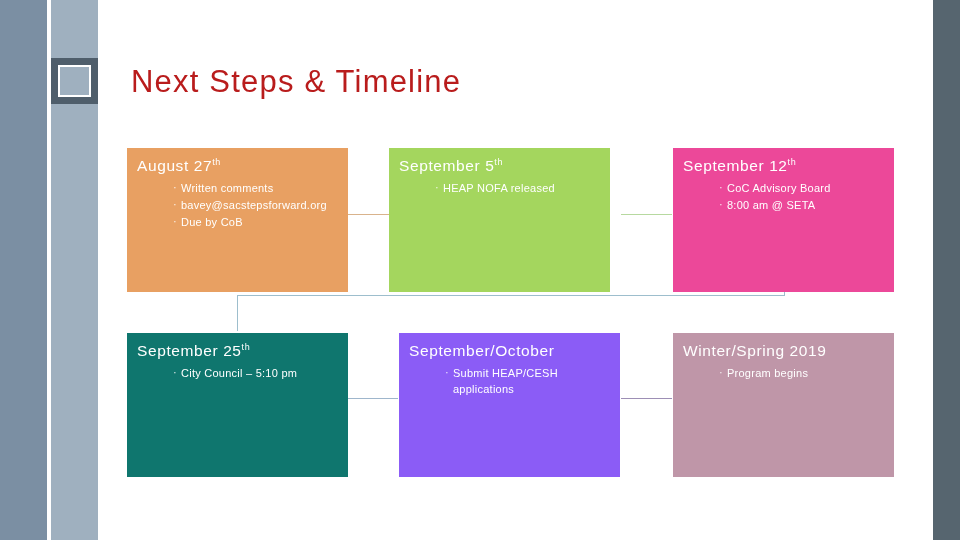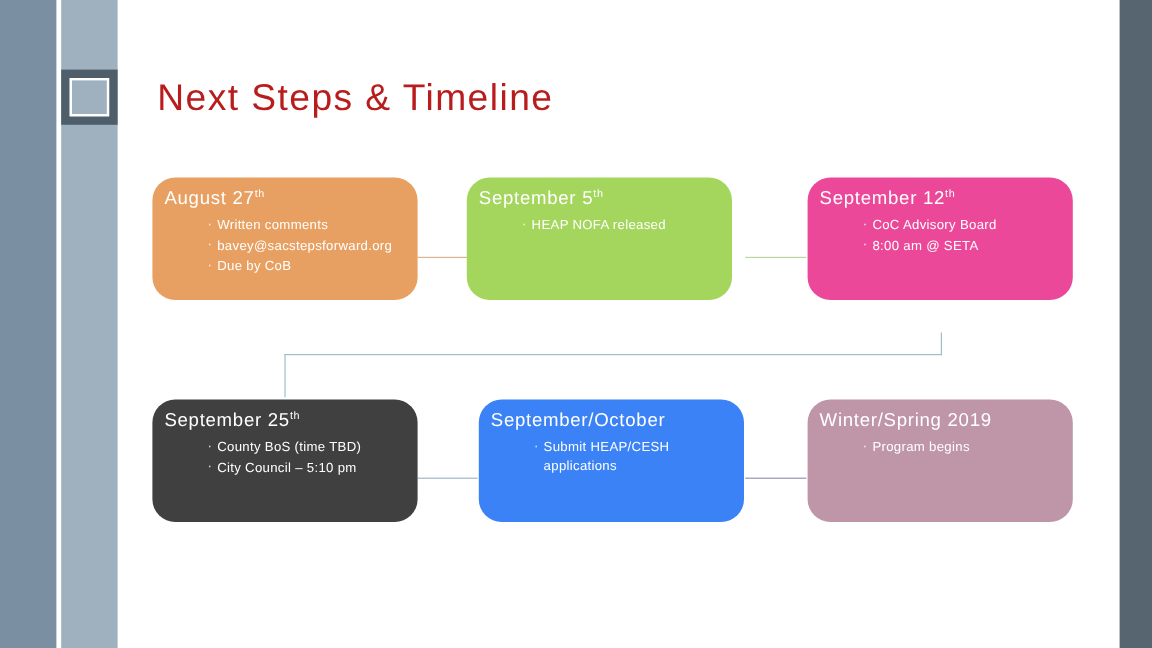--- a/index.html
+++ b/index.html
@@ -89,25 +89,24 @@
     height: 1px;
   }
   .conn-v {
     width: 1px;
   }
 
   
   .card {
     position: absolute;
     width: 221px;
-    height: 102px;
+    height: 144px;
     box-sizing: border-box;
     padding: 8px 9px 0 10px;
     overflow: hidden;
-    border-radius: 19px;
   }
   .card-title {
     color: #ffffff;
     font-size: 15.5px;
     font-weight: 400;
     letter-spacing: 0.6px;
     line-height: 1.25;
     margin: 0 0 6px 0;
     white-space: nowrap;
   }
@@ -185,29 +184,28 @@
   </div>
 
   <div class="card" style="left:673px; top:148px; background:#ec4899;">
     <div class="card-title"><span>September 12</span><sup>th</sup></div>
     <ul class="card-list">
       <li>CoC Advisory Board</li>
       <li>8:00 am @ SETA</li>
     </ul>
   </div>
 
-  <div class="card" style="left:127px; top:333px; background:#404040;">
+  <div class="card" style="left:127px; top:333px; background:#0f766e;">
     <div class="card-title"><span>September 25</span><sup>th</sup></div>
     <ul class="card-list">
-      <li>County BoS (time TBD)</li>
       <li>City Council – 5:10 pm</li>
     </ul>
   </div>
 
-  <div class="card" style="left:399px; top:333px; background:#3b82f6;">
+  <div class="card" style="left:399px; top:333px; background:#8b5cf6;">
     <div class="card-title"><span>September/October</span><sup></sup></div>
     <ul class="card-list">
       <li style="max-width:150px;">Submit HEAP/CESH applications</li>
     </ul>
   </div>
 
   <div class="card" style="left:673px; top:333px; background:#bf96a8;">
     <div class="card-title"><span>Winter/Spring 2019</span><sup></sup></div>
     <ul class="card-list">
       <li>Program begins</li>

